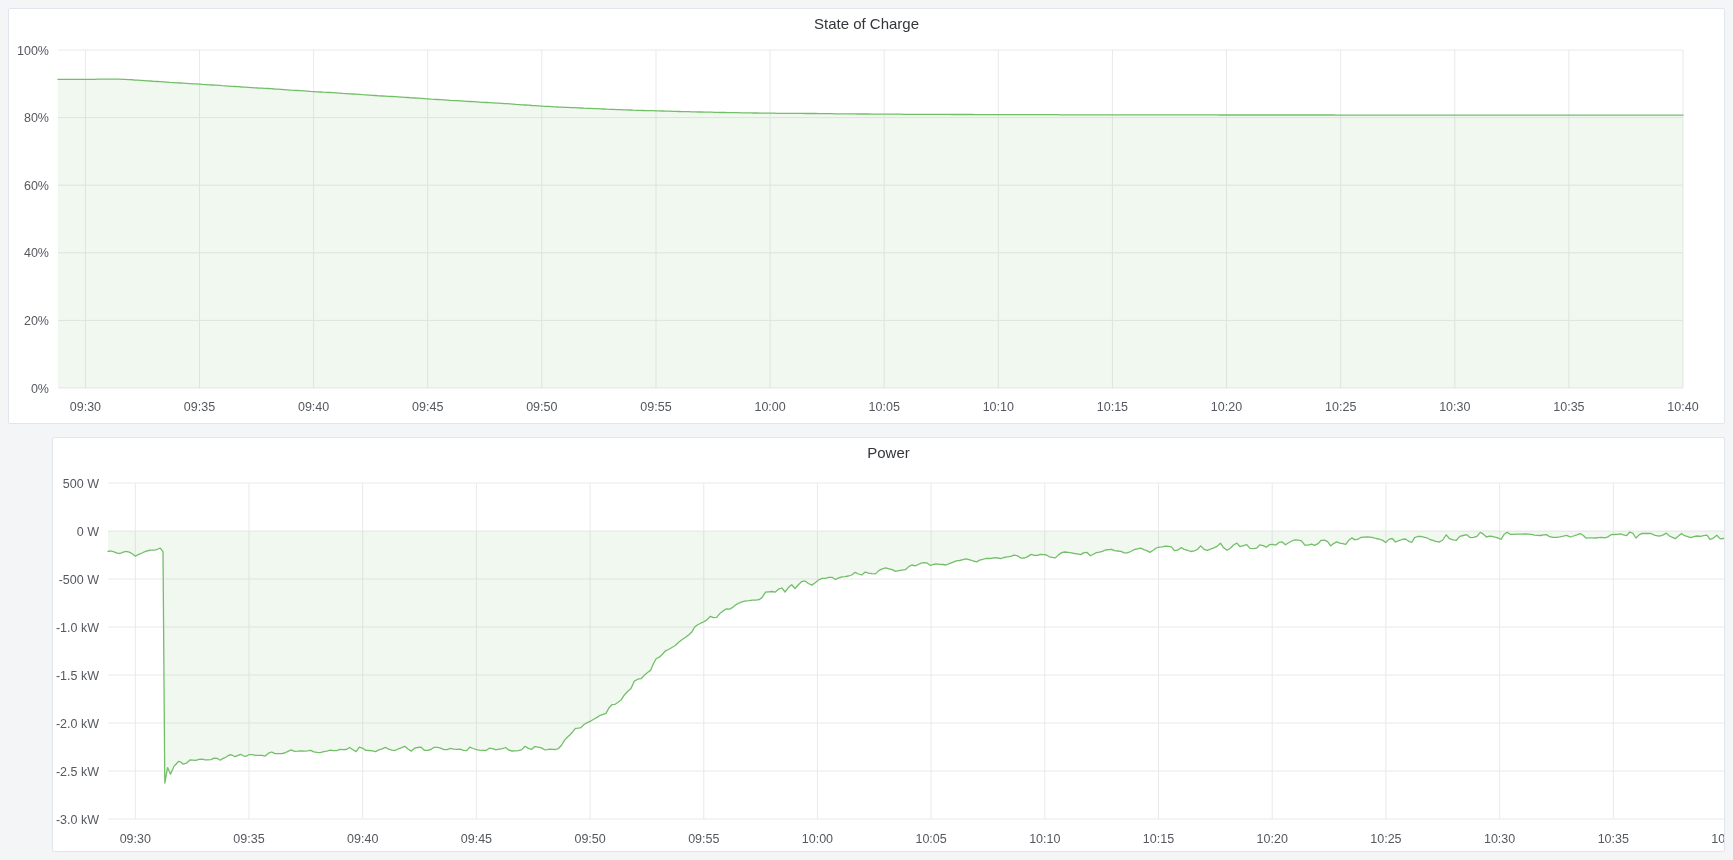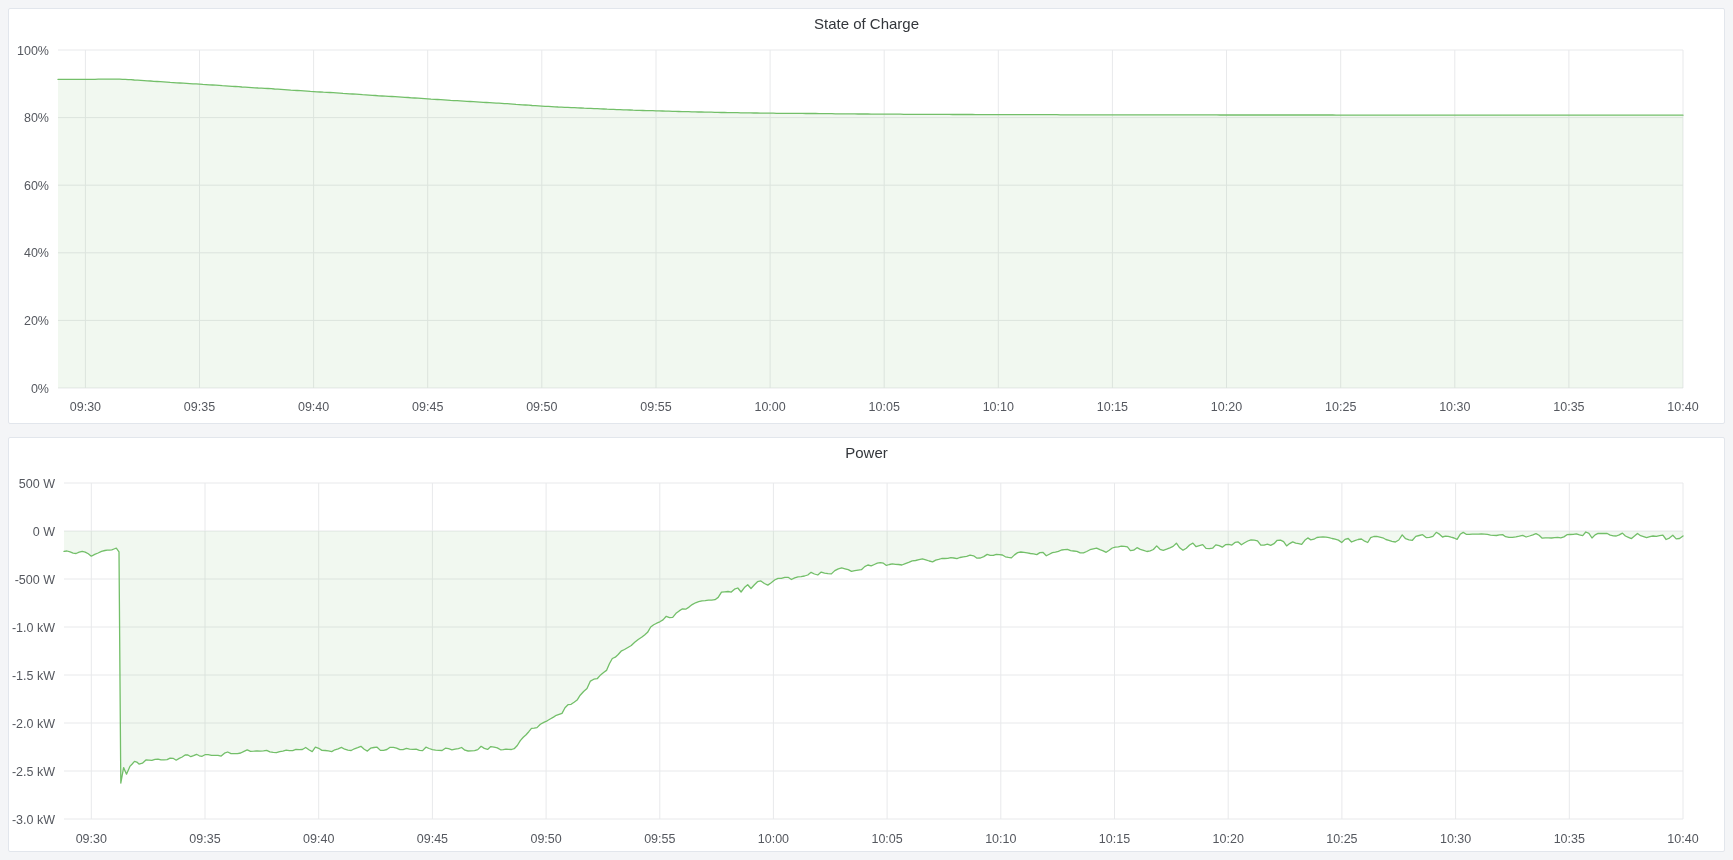--- a/index.html
+++ b/index.html
@@ -1,20 +1,20 @@
 <!DOCTYPE html>
 <html><head>
 <meta charset="utf-8">
 <style>
   html,body{margin:0;padding:0;background:#f4f5f7;}
   body{width:1733px;height:860px;overflow:hidden;font-family:"Liberation Sans",sans-serif;}
   .dashboard{box-sizing:border-box;width:1733px;height:860px;padding:8px;display:flex;flex-direction:column;gap:13px;background:#f4f5f7;}
   .panel{box-sizing:border-box;position:relative;background:#ffffff;border:1px solid #e2e6ec;border-radius:2px;overflow:hidden;}
   .panel-soc{height:416px;flex:none;}
-  .panel-power{flex:1;}
+  .panel-power{flex:1;margin-left:44px;}
   .panel-title{position:relative;z-index:2;text-align:center;padding-top:7px;font-size:15px;font-weight:500;color:#33363b;line-height:16px;}
   .chart-svg{position:absolute;left:0;top:0;width:100%;height:100%;z-index:1;}
   .chart-svg text{font-family:"Liberation Sans",sans-serif;font-size:12.5px;fill:#55585f;}
 </style>
 </head>
 <body>
 
 <div class="dashboard">
 
   <section class="panel panel-soc">

